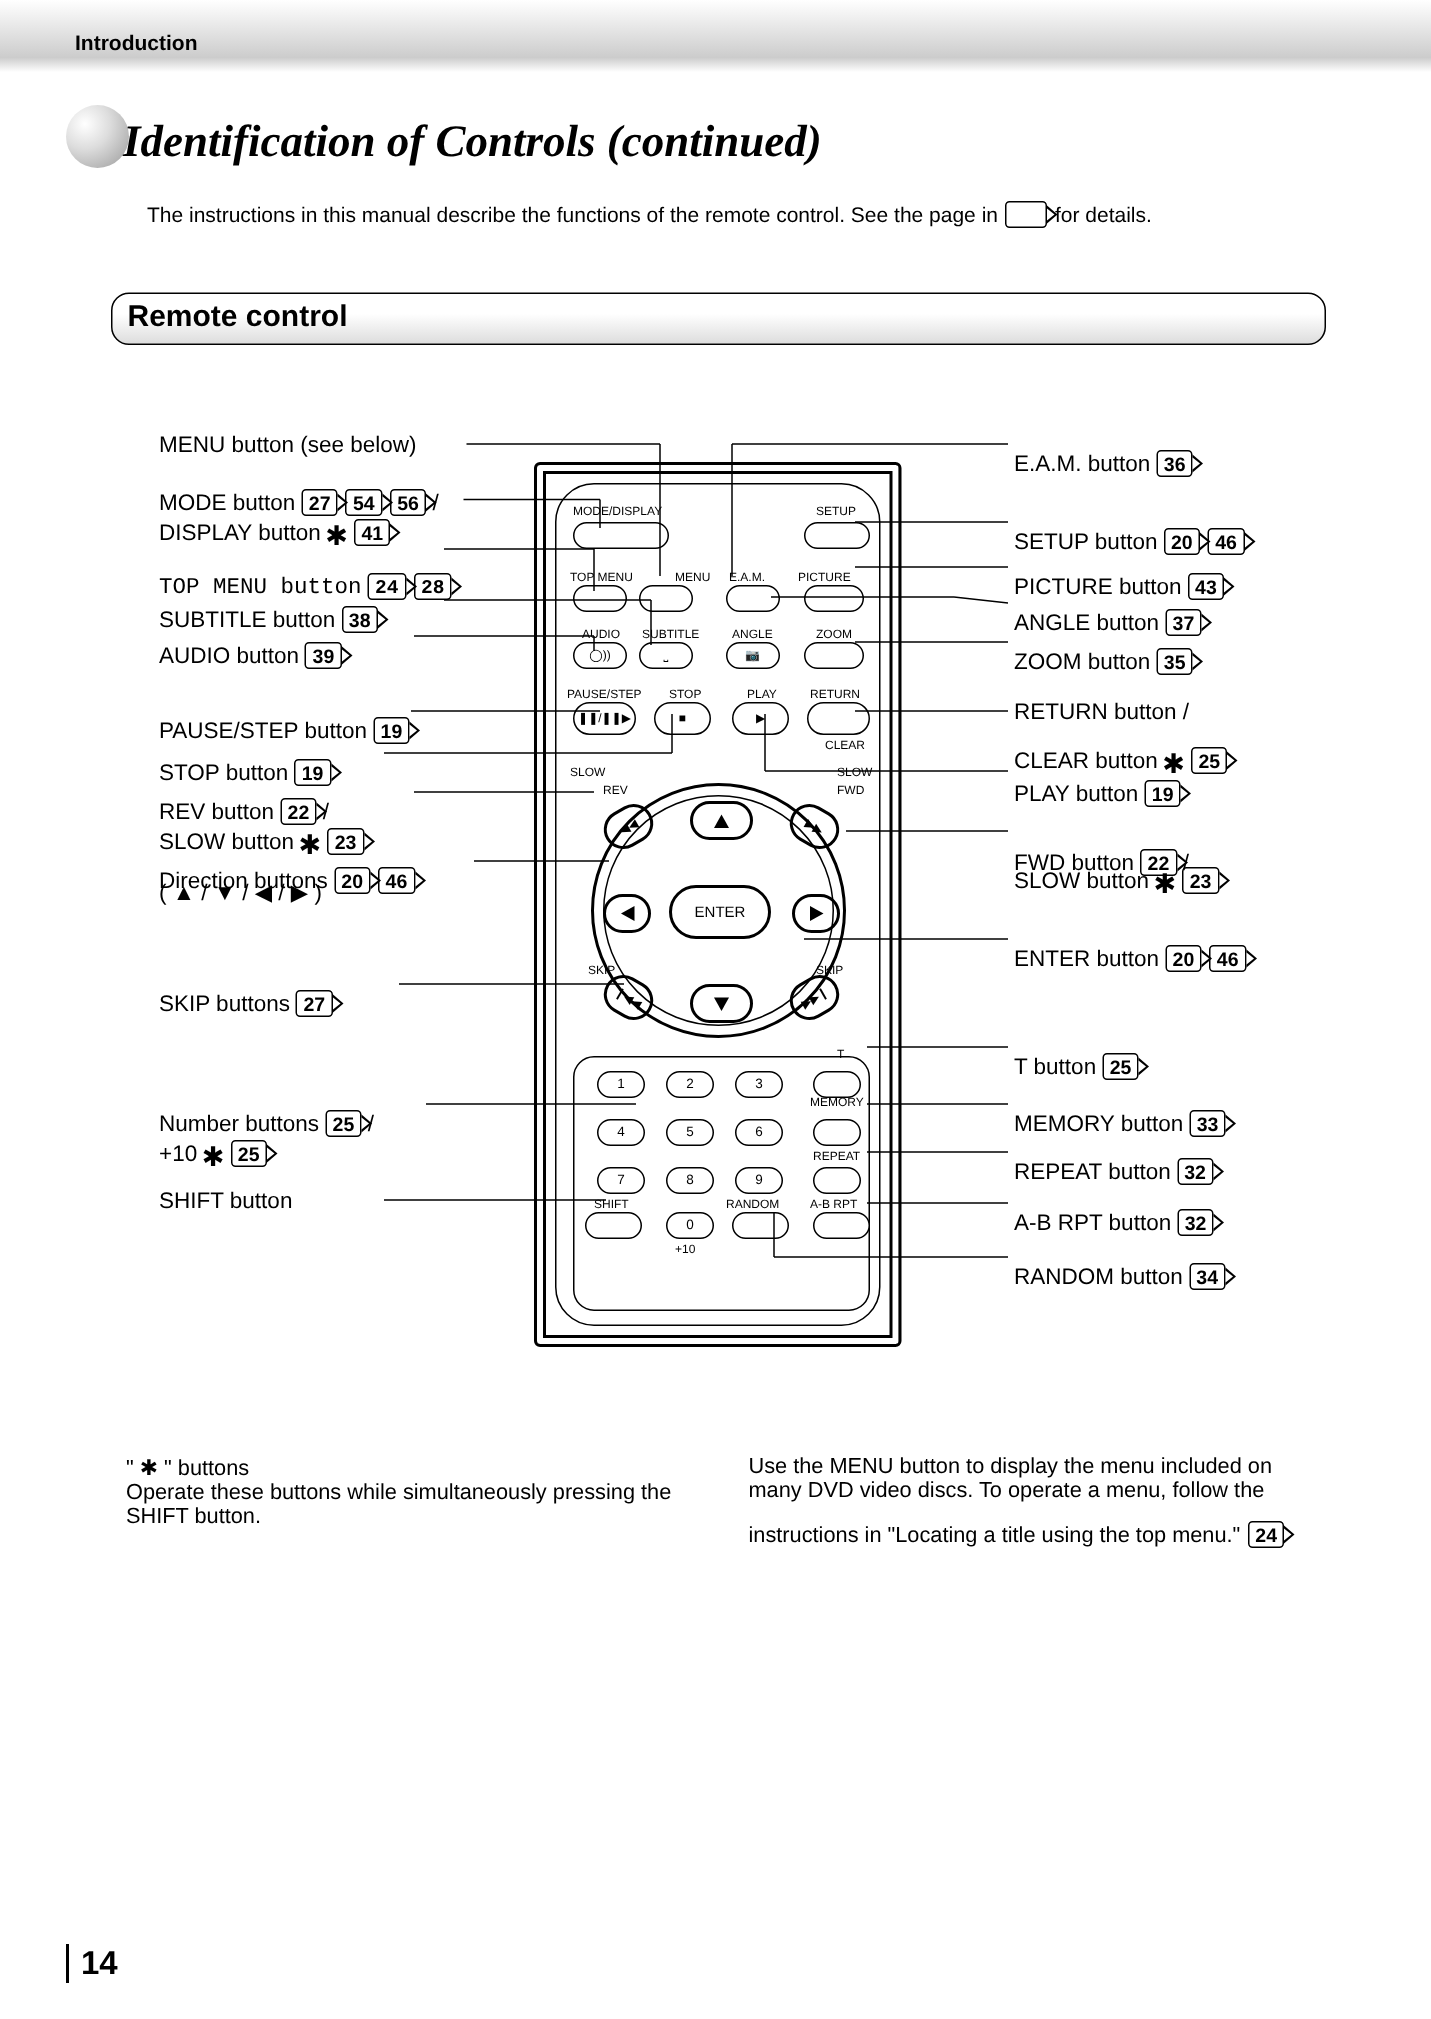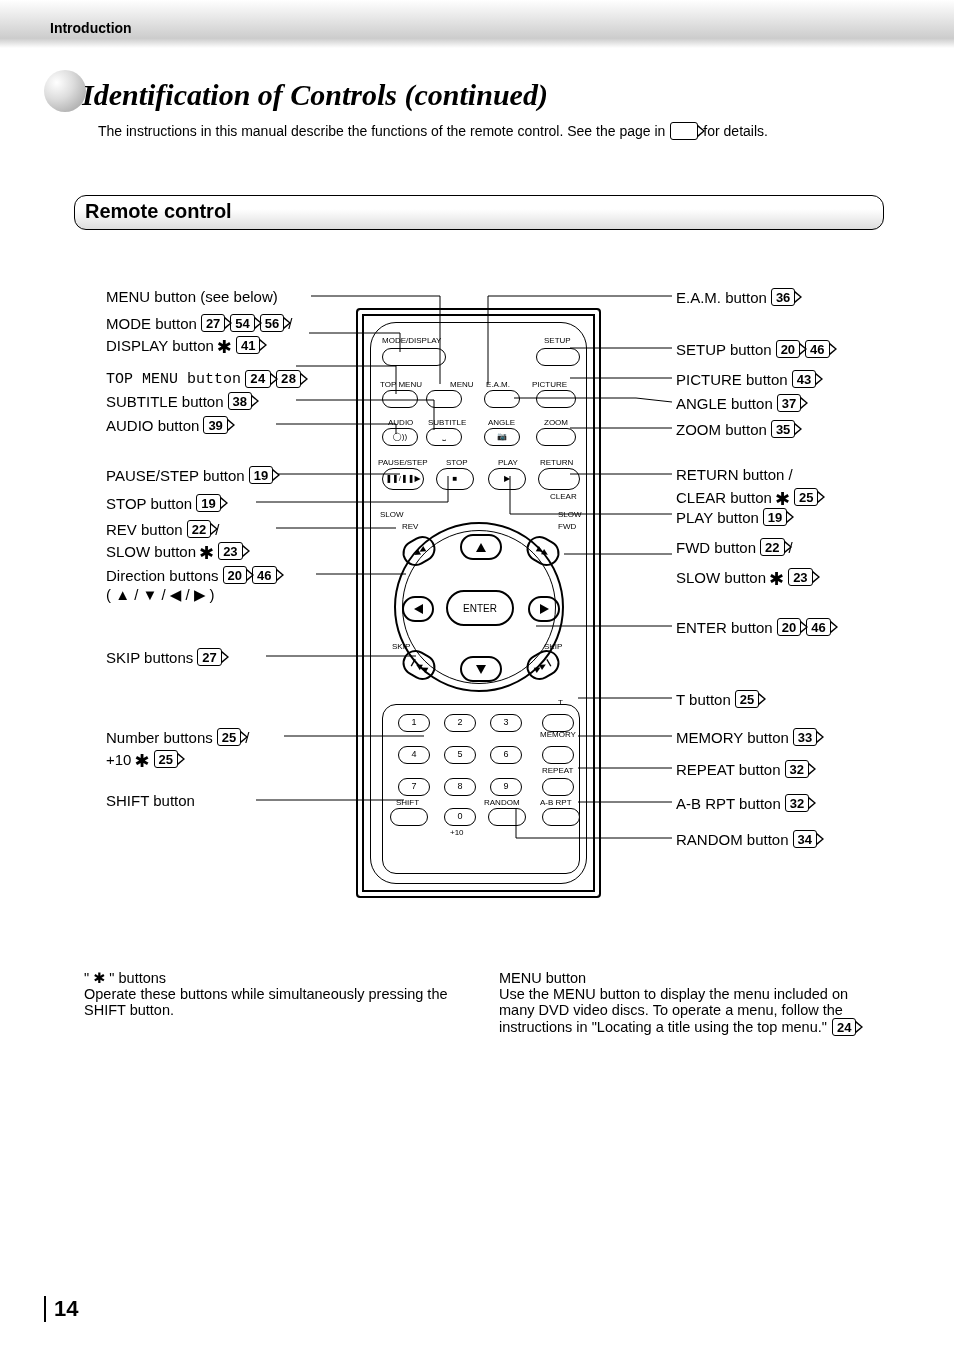--- a/index.html
+++ b/index.html
@@ -51,21 +51,21 @@
     gap: 4px;
   }
   .pageref {
     display: inline-flex;
     border: 1px solid #000;
     border-radius: 3px;
     padding: 0 4px;
     font-size: 13px;
     font-weight: bold;
     position: relative;
-    margin: 0 1px;
+    margin: 12px 1px;
     line-height: 17px;
     height: 18px;
   }
   .pageref::after {
     content: "";
     position: absolute;
     right: -8px;
     top: 2px;
     width: 0; height: 0;
     border-top: 6px solid transparent;
@@ -483,21 +483,21 @@
       </div>
     <div class="co" style="top:208px;">
         <span>CLEAR button</span>
         <span class="star">✱</span>
         <span class="pageref">25</span>
       </div>
     <div class="co" style="top:230px;">
         <span>PLAY button</span>
         <span class="pageref">19</span>
       </div>
-    <div class="co" style="top:260px;">
+    <div class="co" style="top:276px;">
         <span>FWD button</span>
         <span class="pageref">22</span>
         <span> /</span>
       </div>
     <div class="co" style="top:288px;">
         <span>SLOW button</span>
         <span class="star">✱</span>
         <span class="pageref">23</span>
       </div>
     <div class="co" style="top:340px;">
@@ -528,19 +528,18 @@
   </div>
 
 </div>
 
 <div class="footnotes">
   <div class="col">
     <div>" ✱ " buttons</div>
     <div>Operate these buttons while simultaneously pressing the SHIFT button.</div>
   </div>
   <div class="col">
-    <div>MENU button</div>
     <span>Use the MENU button to display the menu included on many DVD video discs. To operate a menu, follow the instructions in "Locating a title using the top menu."</span>
     <span class="pageref">24</span>
   </div>
 </div>
 
 <div class="pagenum">14</div>
 
 </body></html>

